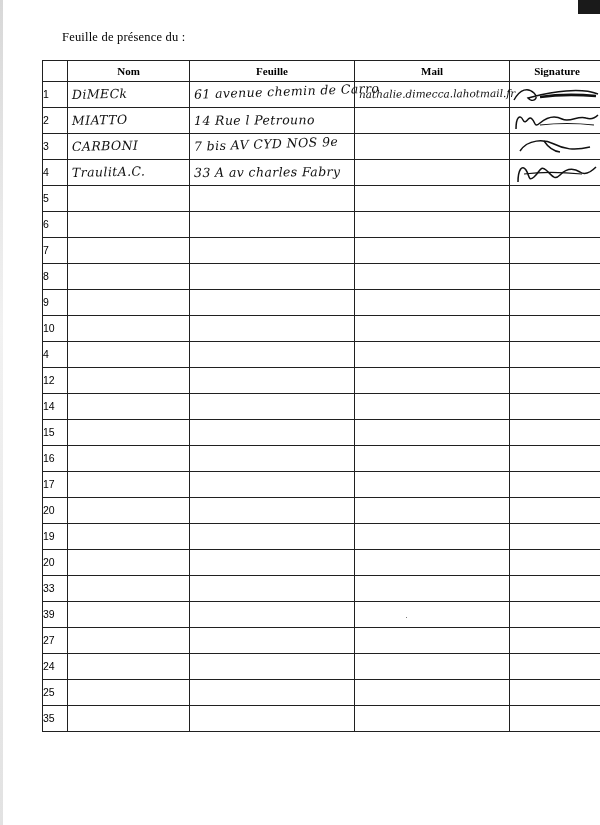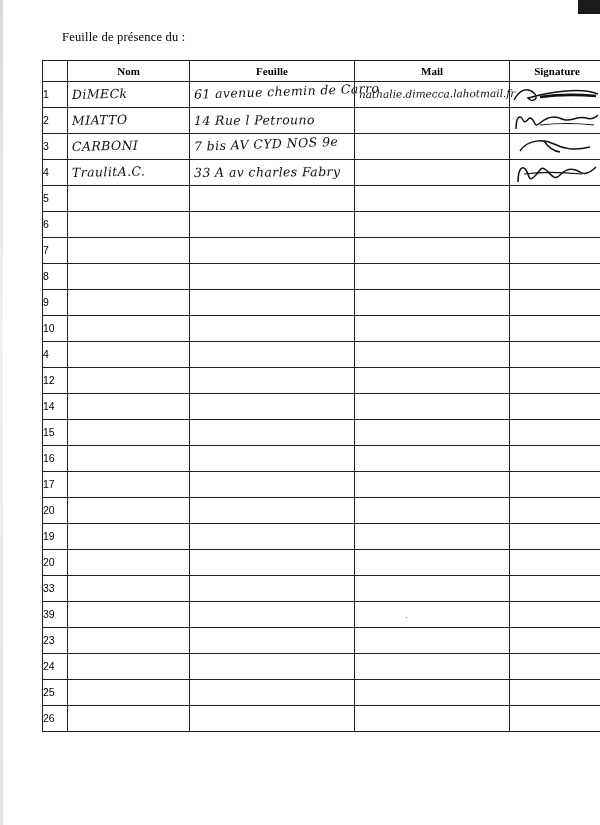--- a/index.html
+++ b/index.html
@@ -446,21 +446,21 @@
           </td>
           <td>
             <span class="hand tilt0"></span>
           </td>
           <td>
             <span class="hand small tilt0"></span>
           </td>
           <td></td>
         </tr>
         <tr>
-          <td class="num">23</td>
+          <td class="num">27</td>
           <td>
             <span class="hand"></span>
           </td>
           <td>
             <span class="hand tilt2"></span>
           </td>
           <td>
             <span class="hand small tilt0"></span>
           </td>
           <td></td>
@@ -485,21 +485,21 @@
           </td>
           <td>
             <span class="hand tilt2"></span>
           </td>
           <td>
             <span class="hand small tilt0"></span>
           </td>
           <td></td>
         </tr>
         <tr>
-          <td class="num">26</td>
+          <td class="num">35</td>
           <td>
             <span class="hand"></span>
           </td>
           <td>
             <span class="hand tilt0"></span>
           </td>
           <td>
             <span class="hand small tilt0"></span>
           </td>
           <td></td>

